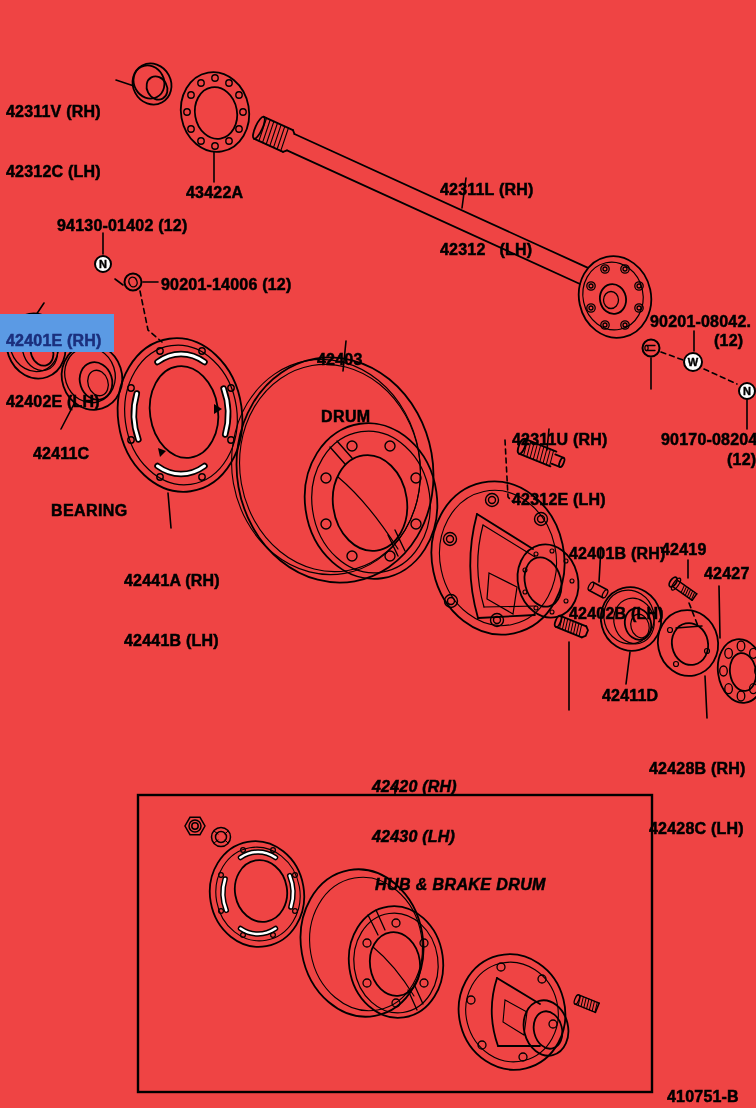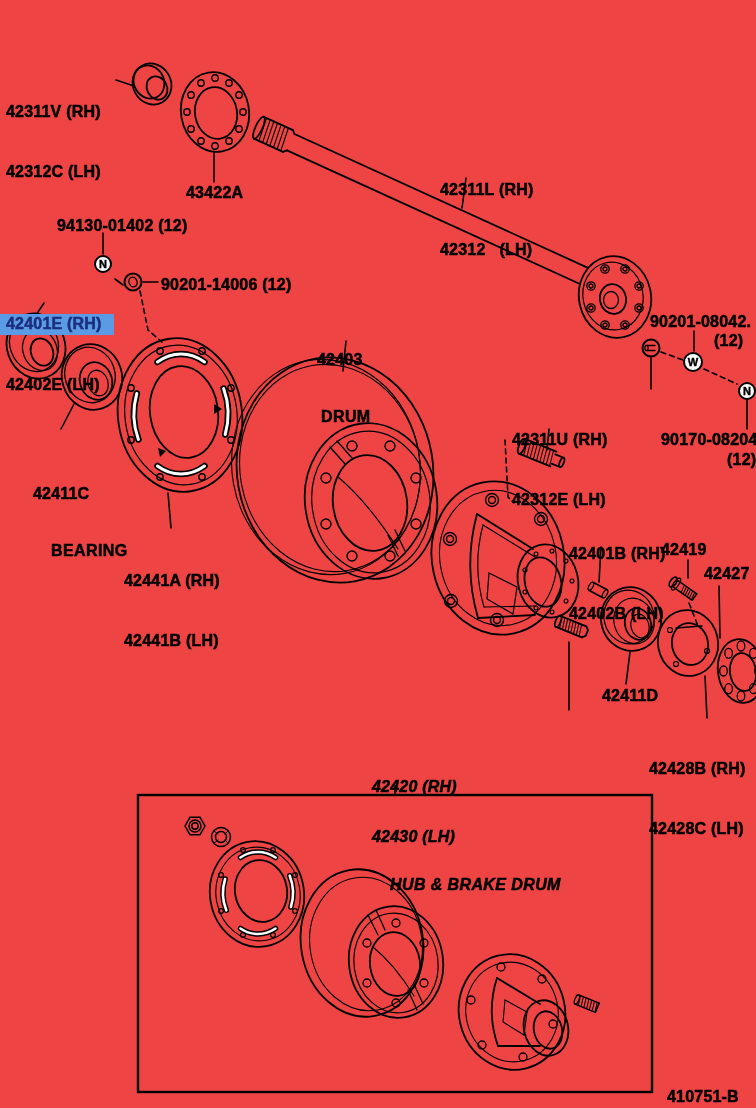--- a/index.html
+++ b/index.html
@@ -5,21 +5,21 @@
   html,body{margin:0;padding:0;background:#fff;}
   #stage{position:relative;width:756px;height:1108px;background:#ef4444;overflow:hidden;
          font-family:"Liberation Sans",sans-serif;}
   #lineart{position:absolute;left:0;top:0;}
   .lbl{position:absolute;font:700 16px/20px "Liberation Sans",sans-serif;color:#000;
        white-space:pre;letter-spacing:.2px;-webkit-text-stroke:.5px #000;}
   .lbl .sub{font-size:16px;line-height:13px;letter-spacing:.4px;}
   .tight{line-height:16.5px;font-style:italic;}
   .big{font-size:16px;}
   .hl{background:#5b9ae4;color:#1b2f7d;-webkit-text-stroke:.5px #1b2f7d;
-      display:inline-block;margin-left:-6px;padding:0 12px 1px 6px;}
+      display:inline-block;margin-left:-6px;padding:17px 12px 1px 6px;}
   .sym{position:absolute;box-sizing:border-box;border:2.2px solid #000;border-radius:50%;
        background:#fff;color:#000;font:700 11px "Liberation Sans",sans-serif;
        display:flex;align-items:center;justify-content:center;-webkit-text-stroke:.4px #000;}
 </style>
 </head>
 <body>
 
 <div id="stage">
 
 <svg id="lineart" width="756" height="1108" viewBox="0 0 756 1108" stroke="#000" fill="none" stroke-width="1.8" stroke-linecap="round">
@@ -410,21 +410,21 @@
     <div>42402E (LH)</div>
   </div>
 
   <div class="lbl" style="left:161px;top:275px">90201-14006 (12)</div>
 
   <div class="lbl" style="left:317px;top:310px">
     <div>42403</div>
     <div class="sub" style="margin-left:4px">DRUM</div>
   </div>
 
-  <div class="lbl" style="left:33px;top:444px">
+  <div class="lbl" style="left:33px;top:404px">
     <div>42411C</div>
     <div class="sub" style="margin-left:18px">BEARING</div>
   </div>
 
   <div class="lbl" style="left:124px;top:531px">
     <div>42441A (RH)</div>
     <div>42441B (LH)</div>
   </div>
 
   <div class="lbl" style="left:650px;top:312px">90201-08042.</div>
@@ -452,21 +452,21 @@
 
 
   <div class="lbl" style="left:649px;top:719px">
     <div>42428B (RH)</div>
     <div>42428C (LH)</div>
   </div>
 
   <div class="lbl tight" style="left:372px;top:746px">
     <div>42420 (RH)</div>
     <div>42430 (LH)</div>
-    <div class="sub" style="margin-left:18px">HUB &amp; BRAKE DRUM</div>
+    <div class="sub" style="margin-left:3px">HUB &amp; BRAKE DRUM</div>
   </div>
 
   <div class="lbl big" style="left:667px;top:1087px">410751-B</div>
 
   <div class="sym" style="left:94px;top:255px;width:18px;height:18px">N</div>
   <div class="sym" style="left:683px;top:352px;width:20px;height:20px">W</div>
   <div class="sym" style="left:738px;top:382px;width:18px;height:18px">N</div>
 
 </div>
 

